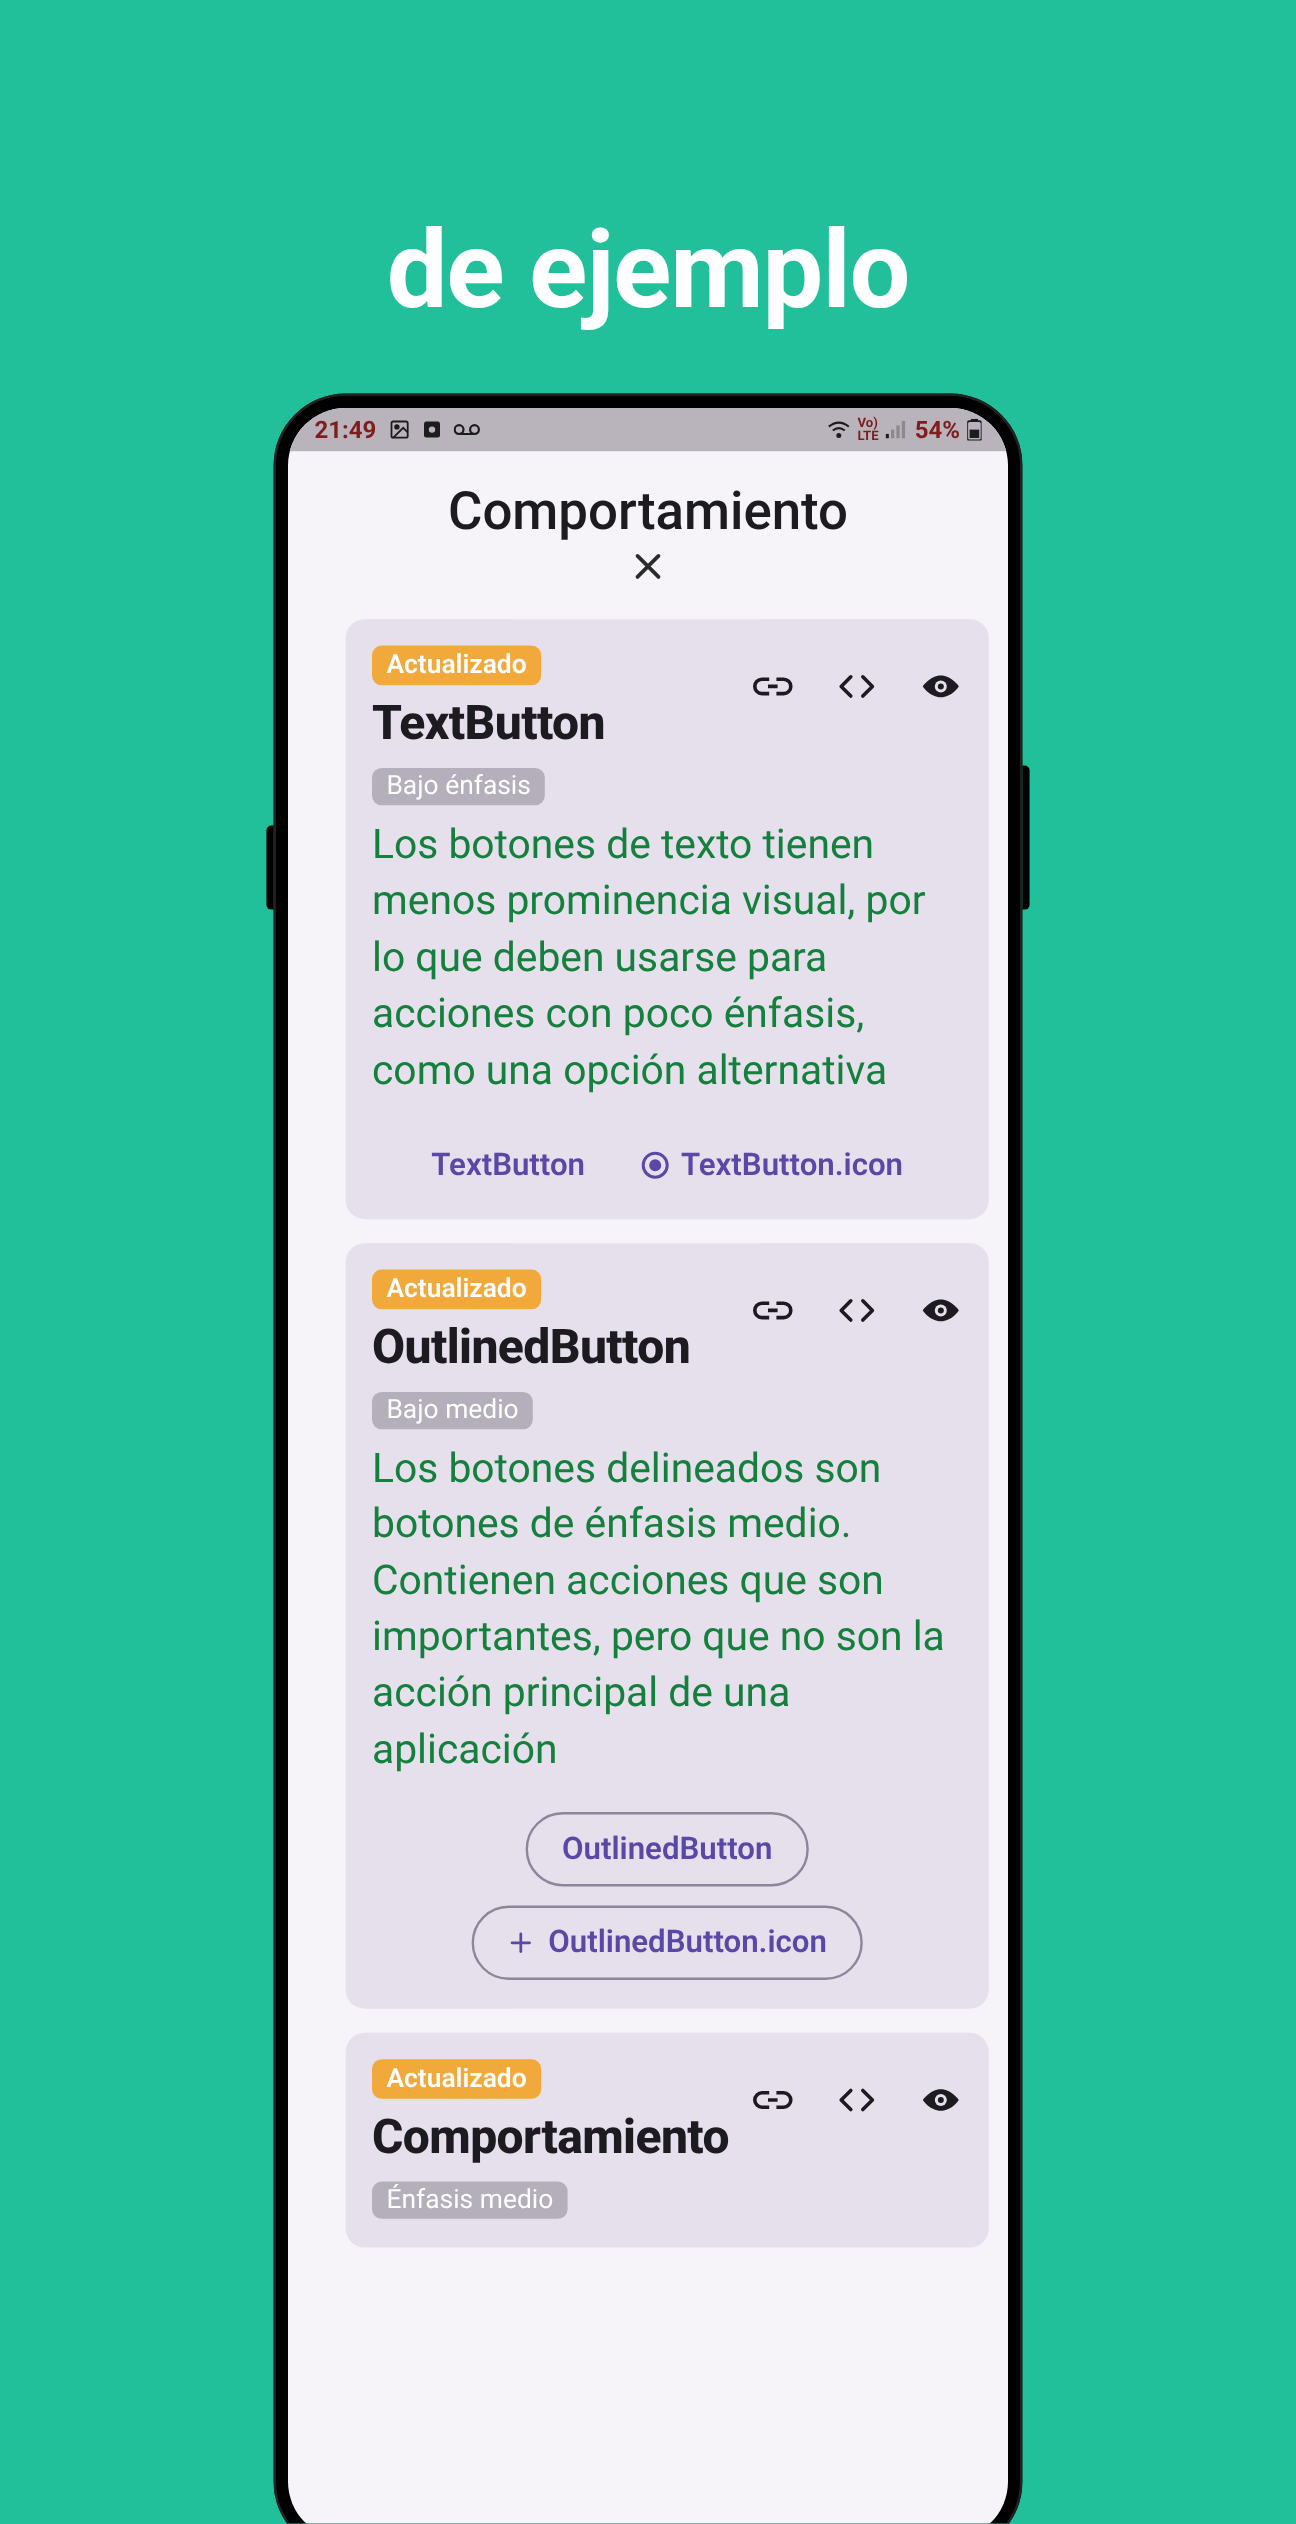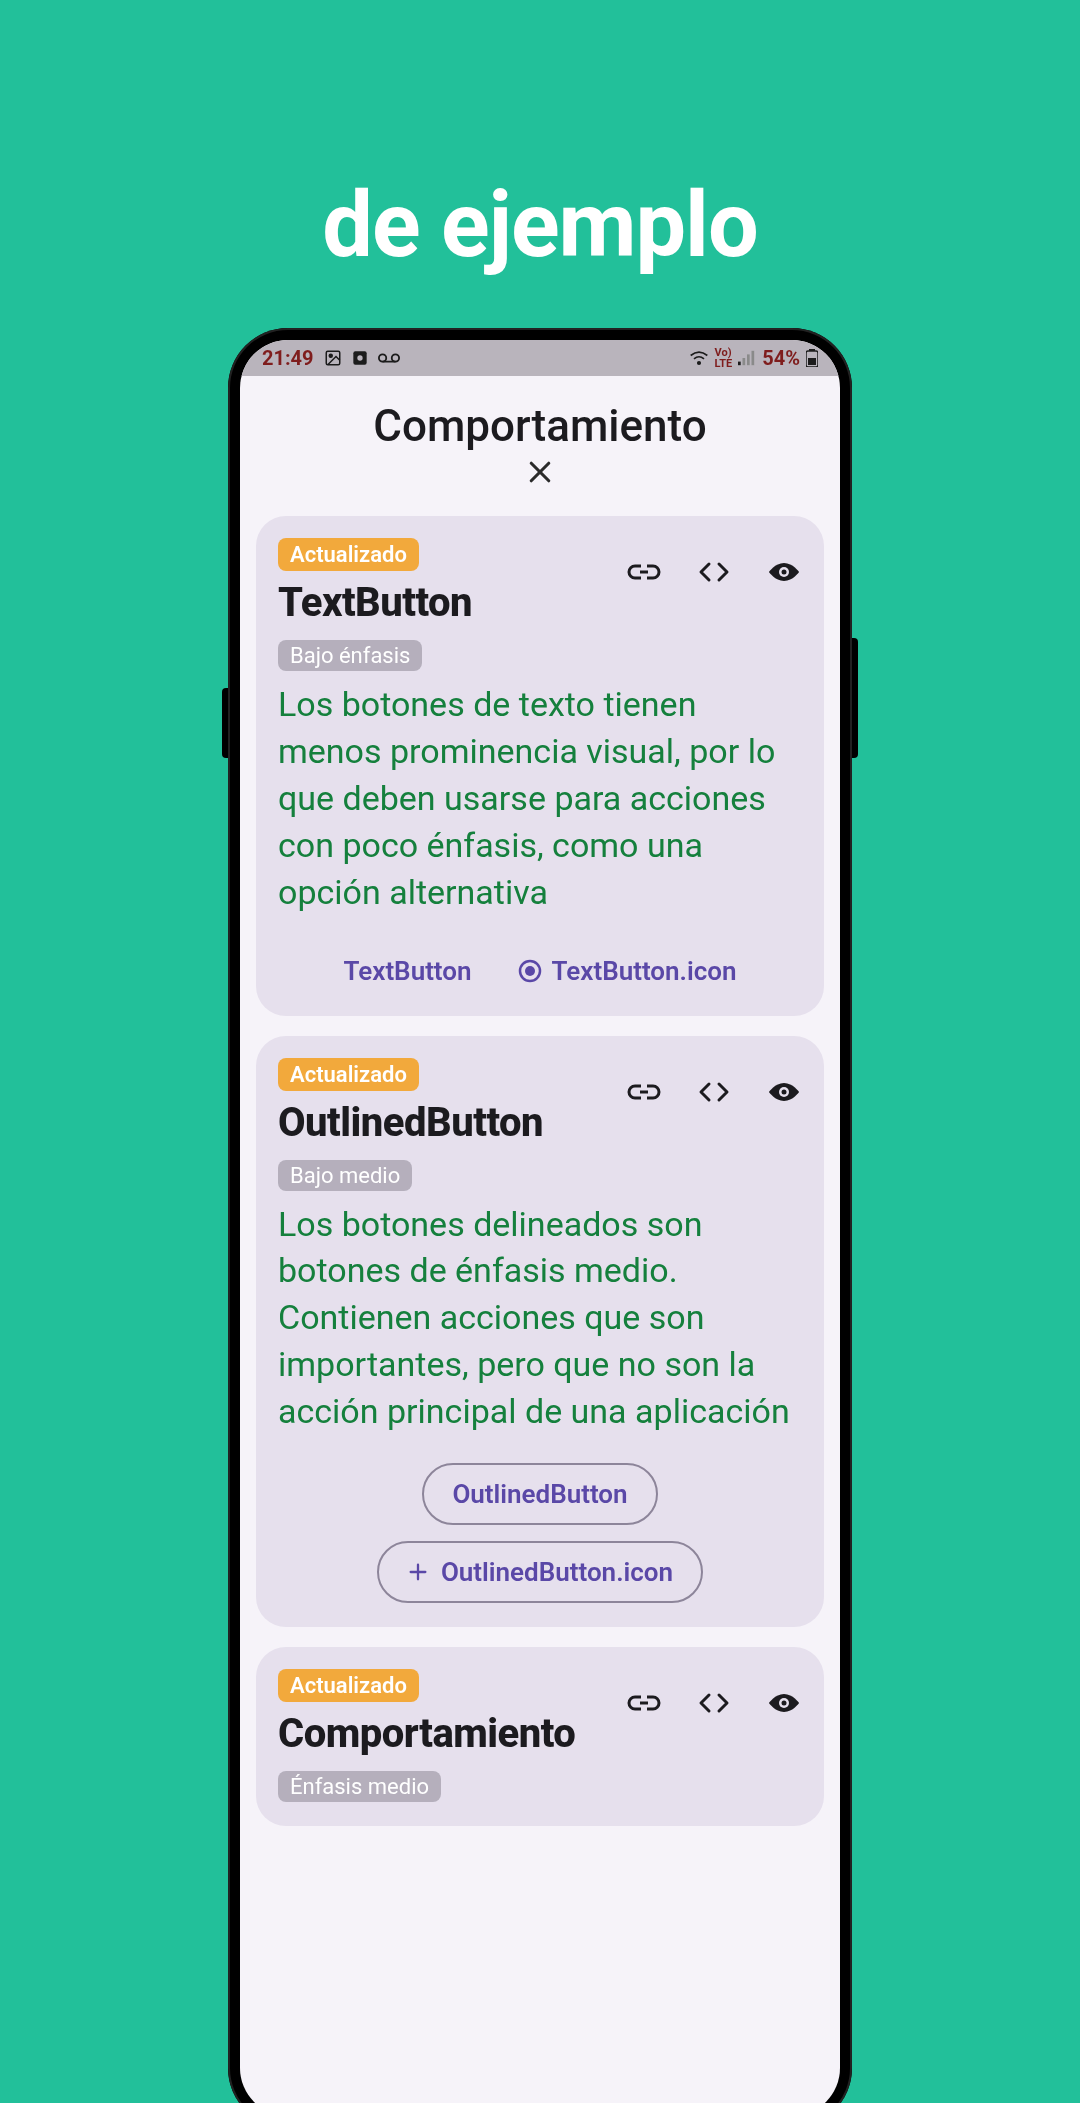--- a/index.html
+++ b/index.html
@@ -95,23 +95,24 @@
     color: #2b2b2b;
     cursor: pointer;
   }
 
   .content {
     padding: 0 16px 0 16px;
   }
 
   .card {
     background: #e6e0ed;
-    border-radius: 30px;
+    border-radius: 16px;
     padding: 22px 22px 24px 22px;
     margin-bottom: 20px;
+    margin-left: 32px;
   }
 
   .card-top {
     display: flex;
     justify-content: space-between;
     align-items: flex-start;
   }
   .card-top-left { flex: 1; min-width: 0; }
 
   .badge {

